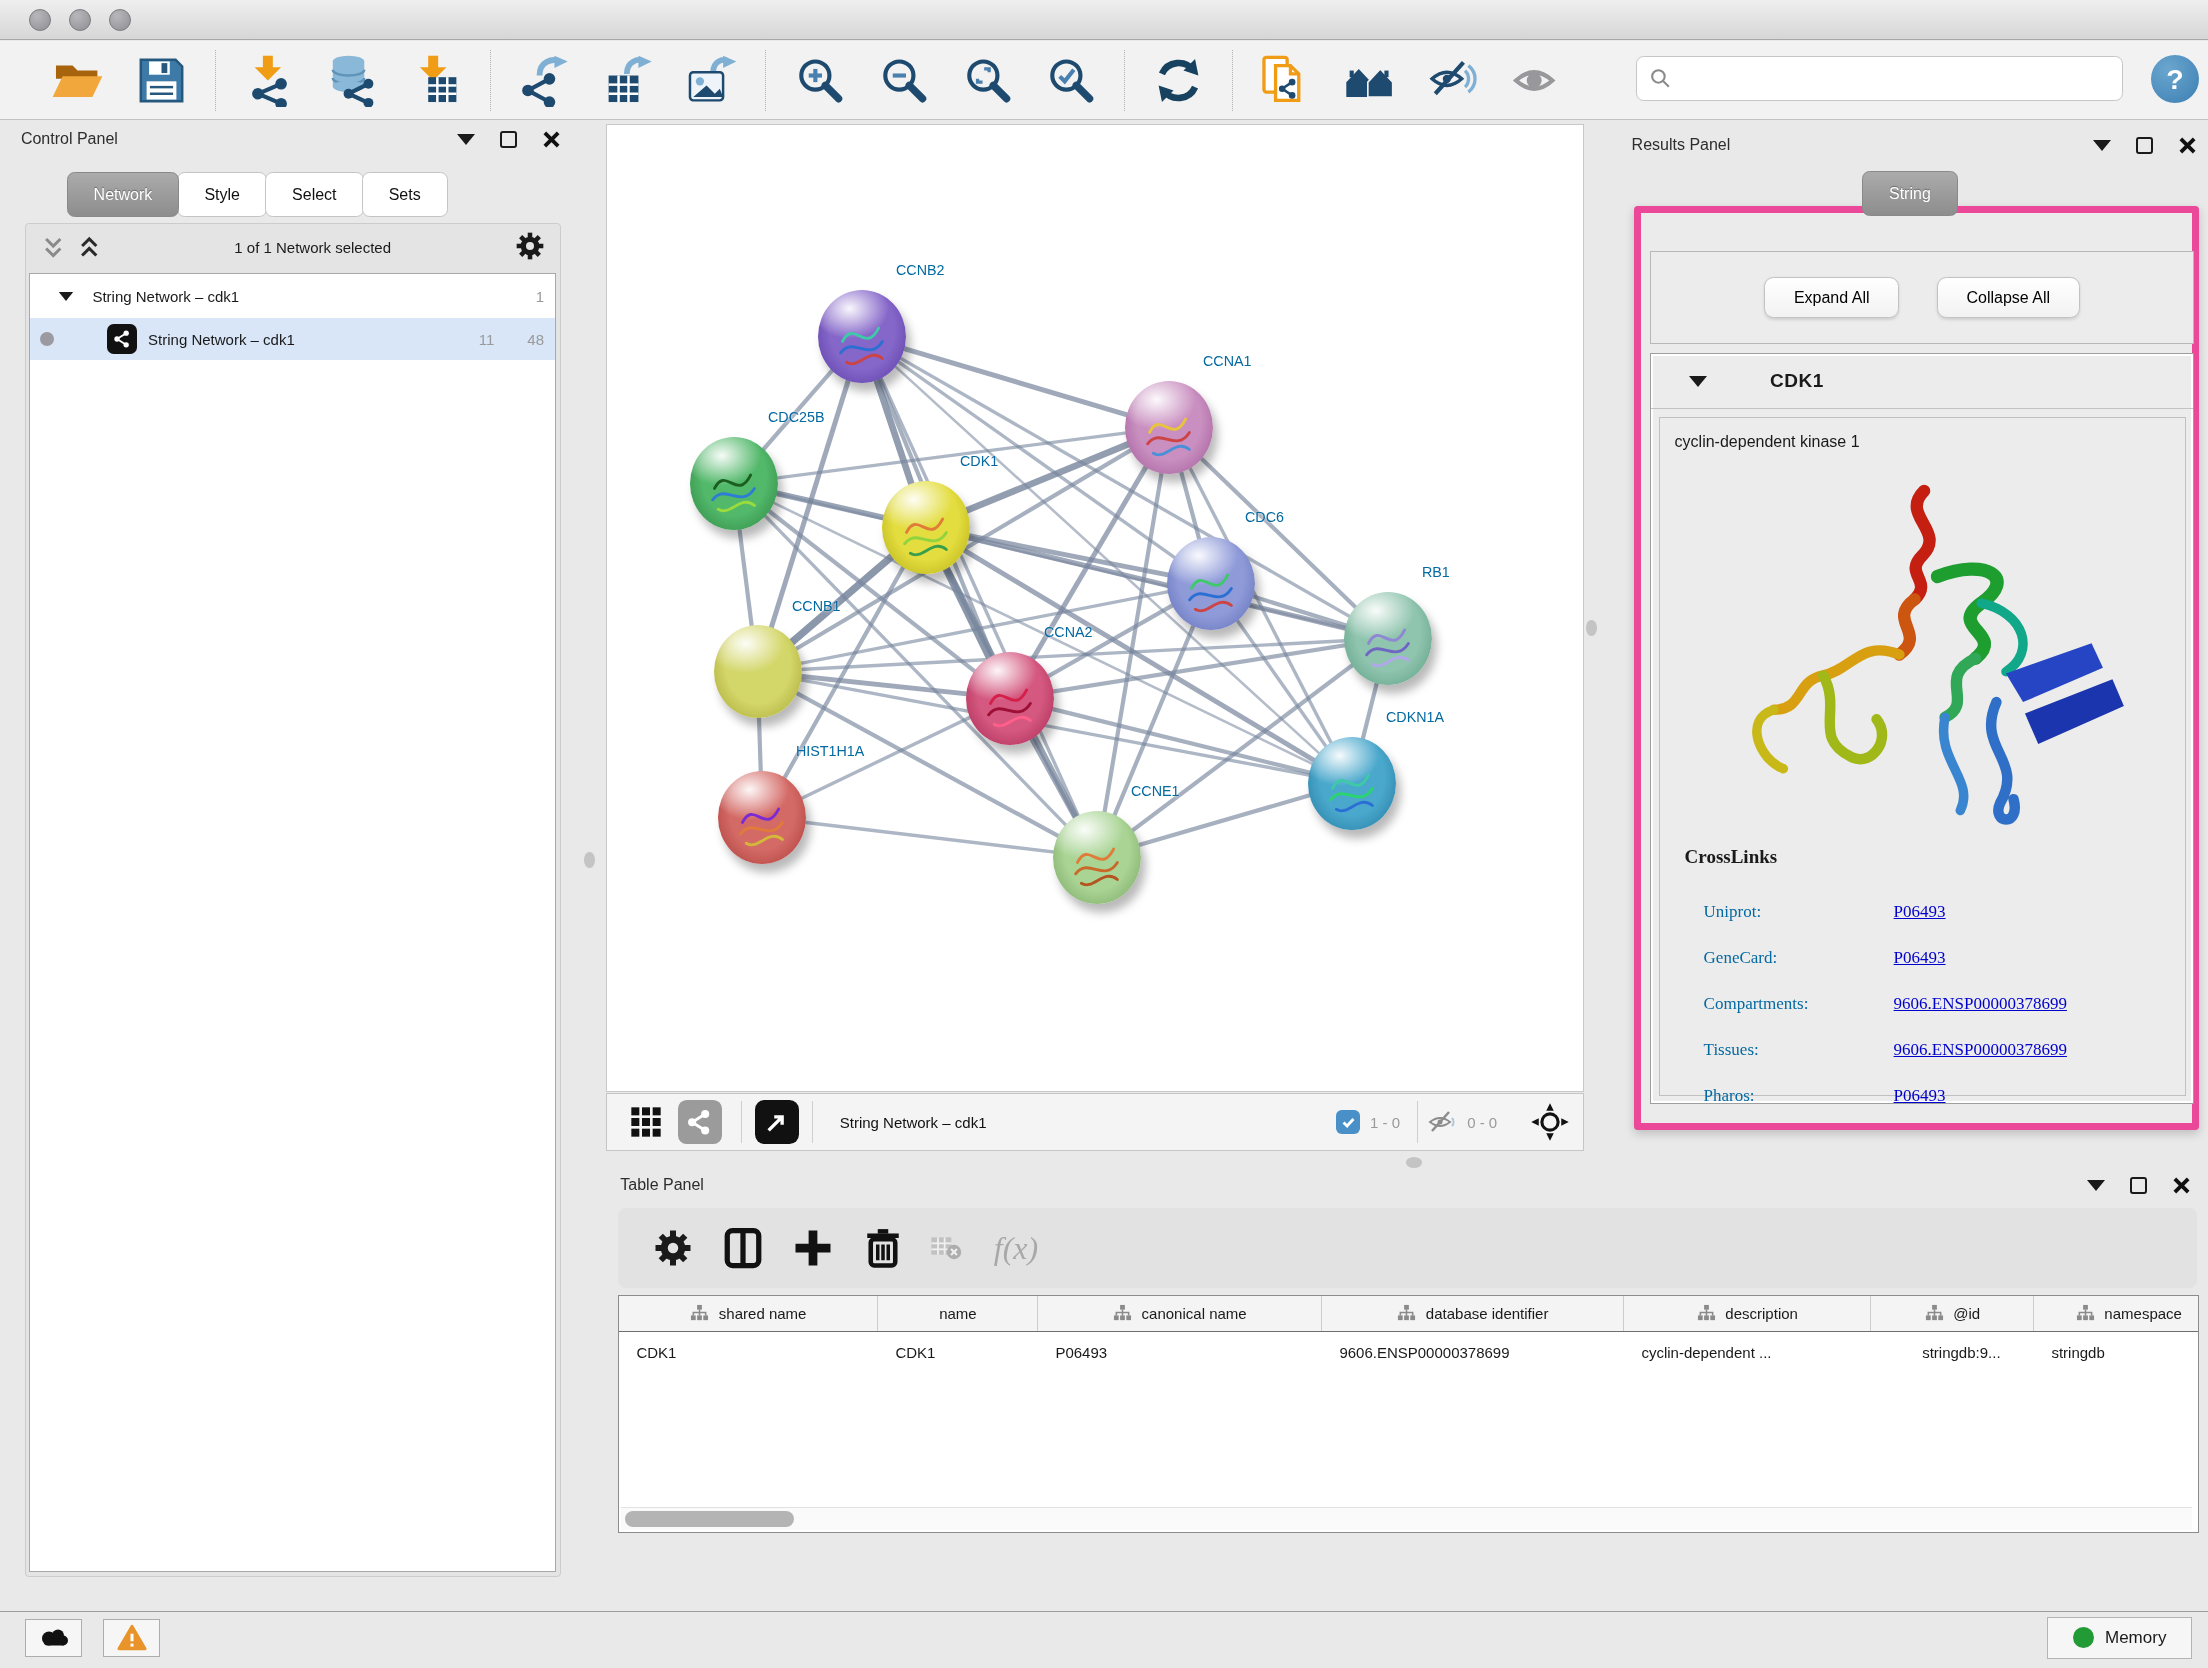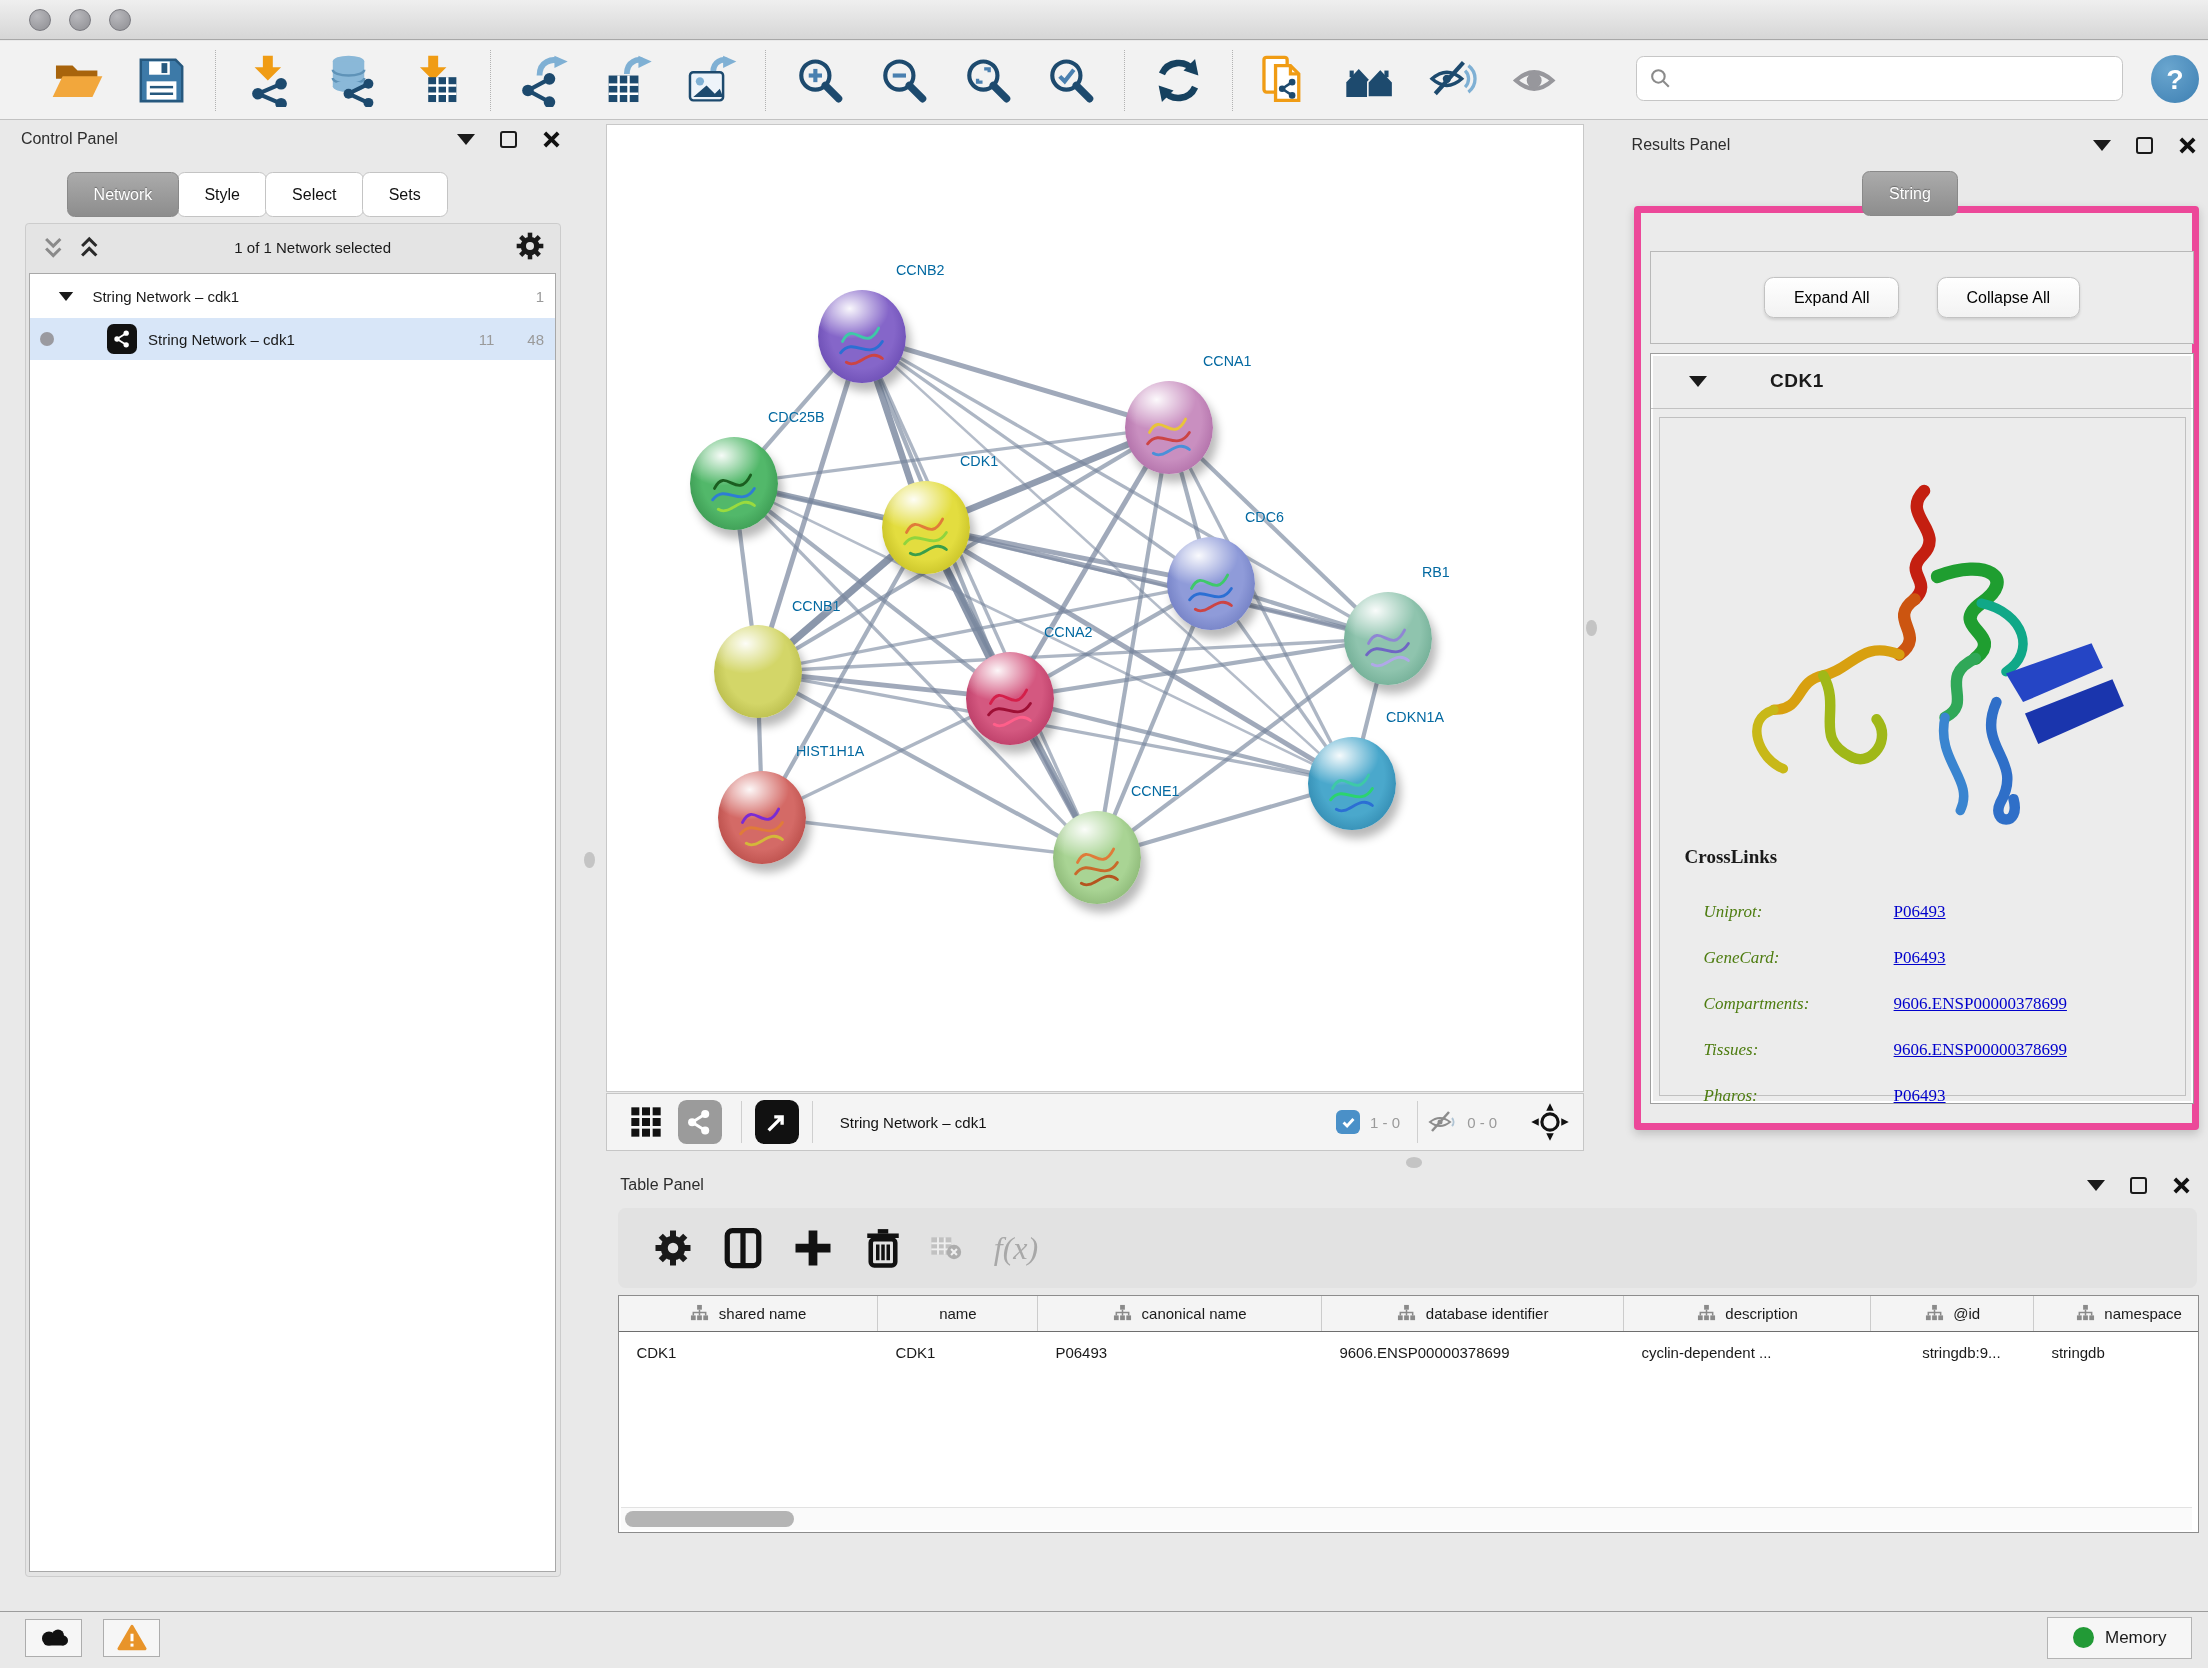--- a/index.html
+++ b/index.html
@@ -86,21 +86,21 @@
     border:1px solid #9e9e9e; background:#ececec; box-shadow:inset 0 0 0 1.9px #fff; }
   .rp-gene-head { height:55px; display:flex; align-items:center; padding-left:38px; border-bottom:1px solid #c2c2c2; }
   .rp-gene-head .g { font-size:19px; font-weight:bold; margin-left:63px; letter-spacing:0.5px; }
   .rp-gene-inner { position:absolute; left:7.6px; top:63px; width:527px; height:679px; border:1px solid #c0c0c0; }
   .rp-desc { font-size:16px; padding:15px 0 0 15px; }
   .rp-protein { position:absolute; left:28.5px; top:52px; }
   .serif { font-family:"Liberation Serif", serif; }
   .cl-title { position:absolute; left:25px; top:428px; font-size:19px; font-weight:bold; }
   .cl-rows { position:absolute; left:44px; top:471px; right:19px; }
   .cl-row { display:flex; height:46px; align-items:center; font-size:17px; }
-  .cl-row .lb { width:190px; color:#4d7c0f;font-style:italic; }
+  .cl-row .lb { width:190px; color:#0369a1; }
   .cl-row .lk { color:#0000cc; text-decoration:underline; }
   
   .table-panel { position:absolute; left:606px; top:1168px; width:1593px; height:445px; }
   .tp-head { position:absolute; left:14.3px; top:7.6px; right:7.6px; display:flex; justify-content:space-between; align-items:center; }
   .tp-toolbar { position:absolute; left:12.4px; top:40px; width:1579px; height:80px;
     background:#e2e2e2; border-radius:7.6px; display:flex; align-items:center; padding-left:27px; }
   .tpicon { width:55px; height:55px; display:flex; align-items:center; justify-content:center; margin-right:15px; }
   .tpicon svg { width:42px; height:42px; }
   .fx { font-family:"Liberation Serif", serif; font-style:italic; color:#a8a8a8; font-size:32px; margin-left:11.4px; }
   .tp-table { position:absolute; left:12.4px; top:127px; width:1581px; height:238px;
@@ -592,20 +592,21 @@
     <div class="rp-expandbox">
       <button class="rp-btn">Expand All</button>
       <button class="rp-btn">Collapse All</button>
     </div>
     <div class="rp-gene">
       <div class="rp-gene-head">
         <span class="tri-down"></span>
         <span class="g">CDK1</span>
       </div>
       <div class="rp-gene-inner">
+        <div class="rp-desc">cyclin-dependent kinase 1</div>
         <svg class="rp-protein" width="457" height="371" viewBox="0 0 480 390">
           <g fill="none" stroke-linecap="round">
             <path d="M248 22 C222 48 272 64 246 90 C226 110 258 116 238 136" stroke="#c41f10" stroke-width="13"></path>
             <path d="M238 136 C208 158 252 172 222 194" stroke="#cc5510" stroke-width="13"></path>
             <path d="M222 194 C182 178 172 210 142 216 C112 222 122 252 90 252" stroke="#d8a010" stroke-width="11"></path>
             <path d="M90 252 C58 262 74 304 100 314" stroke="#c8b818" stroke-width="10"></path>
             <path d="M142 216 C162 252 130 282 172 302 C194 312 214 282 198 262" stroke="#a0b818" stroke-width="11"></path>
             <path d="M262 112 C314 92 346 114 308 140 C272 166 334 172 302 198" stroke="#1f9e30" stroke-width="14"></path>
             <path d="M302 198 C260 218 302 244 270 260" stroke="#30a858" stroke-width="12"></path>
             <path d="M308 140 C354 150 366 192 334 212" stroke="#10a888" stroke-width="10"></path>

